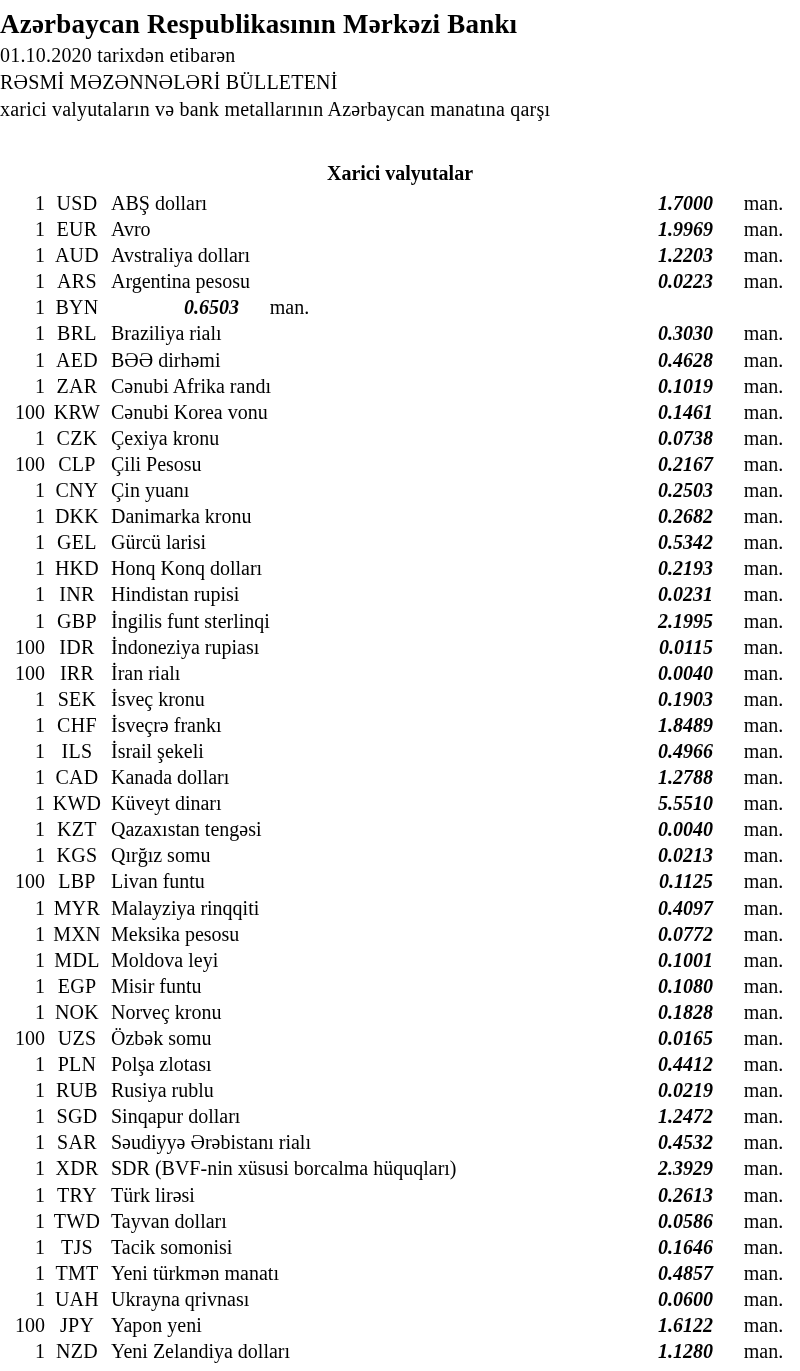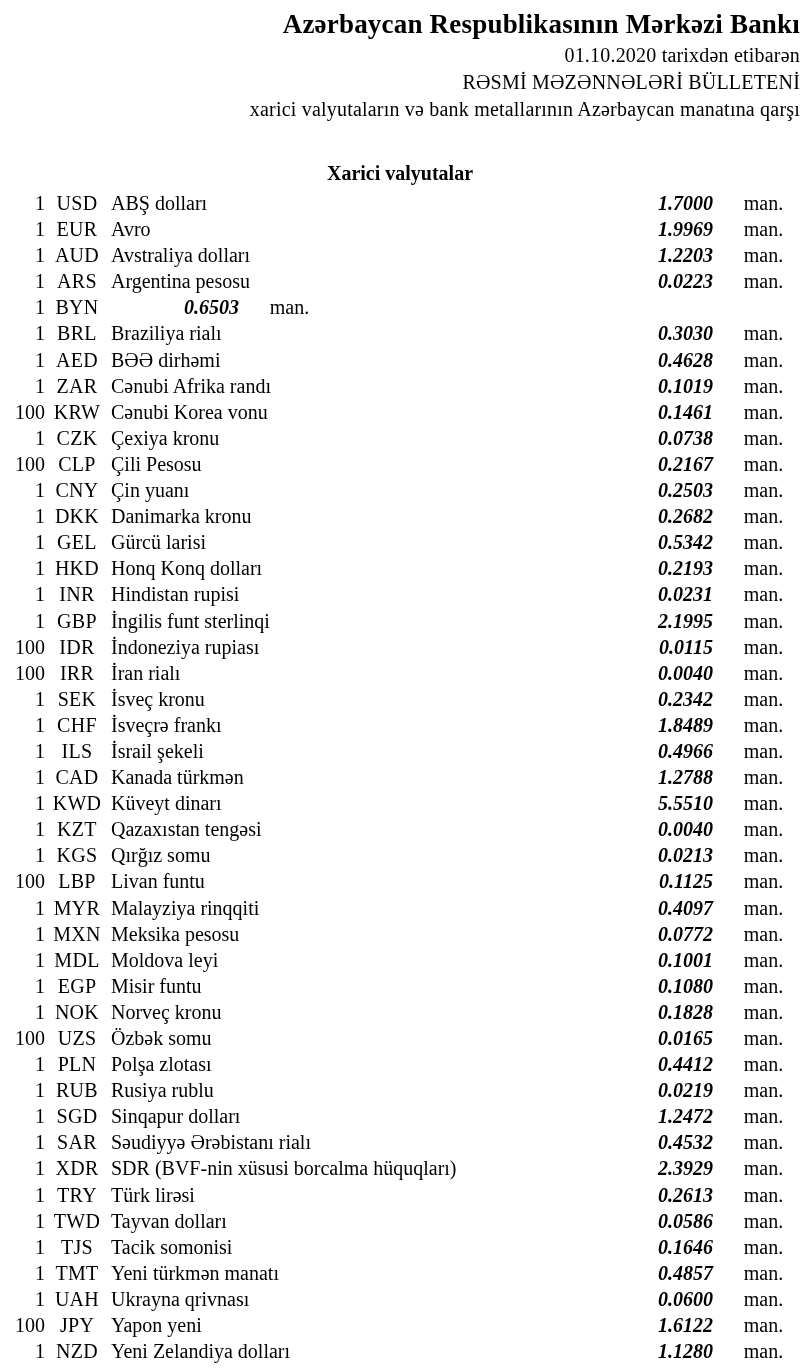--- a/index.html
+++ b/index.html
@@ -9,21 +9,21 @@
   }
   .page {
     position: relative;
     width: 800px;
     height: 1371px;
     background: #ffffff;
     color: #000000;
     font-family: "Liberation Serif", "DejaVu Serif", serif;
     overflow: hidden;
   }
-  .doc-header { text-align: right; }
+  .doc-header { text-align: left; }
   .bank-title {
     padding-top: 6px;
     font-size: 27px;
     font-weight: bold;
     line-height: 36px;
     letter-spacing: 0.2px;
   }
   .hline {
     font-size: 20px;
     font-weight: normal;
@@ -222,41 +222,41 @@
         <span class="qty-cell">100</span>
         <span class="code-cell">IRR</span>
         <span class="name-cell">İran rialı</span>
         <span class="rate-cell">0.0040</span>
         <span class="unit-cell">man.</span>
       </div>
       <div class="row">
         <span class="qty-cell">1</span>
         <span class="code-cell">SEK</span>
         <span class="name-cell">İsveç kronu</span>
-        <span class="rate-cell">0.2342</span>
+        <span class="rate-cell">0.1903</span>
         <span class="unit-cell">man.</span>
       </div>
       <div class="row">
         <span class="qty-cell">1</span>
         <span class="code-cell">CHF</span>
         <span class="name-cell">İsveçrə frankı</span>
         <span class="rate-cell">1.8489</span>
         <span class="unit-cell">man.</span>
       </div>
       <div class="row">
         <span class="qty-cell">1</span>
         <span class="code-cell">ILS</span>
         <span class="name-cell">İsrail şekeli</span>
         <span class="rate-cell">0.4966</span>
         <span class="unit-cell">man.</span>
       </div>
       <div class="row">
         <span class="qty-cell">1</span>
         <span class="code-cell">CAD</span>
-        <span class="name-cell">Kanada türkmən</span>
+        <span class="name-cell">Kanada dolları</span>
         <span class="rate-cell">1.2788</span>
         <span class="unit-cell">man.</span>
       </div>
       <div class="row">
         <span class="qty-cell">1</span>
         <span class="code-cell">KWD</span>
         <span class="name-cell">Küveyt dinarı</span>
         <span class="rate-cell">5.5510</span>
         <span class="unit-cell">man.</span>
       </div>

